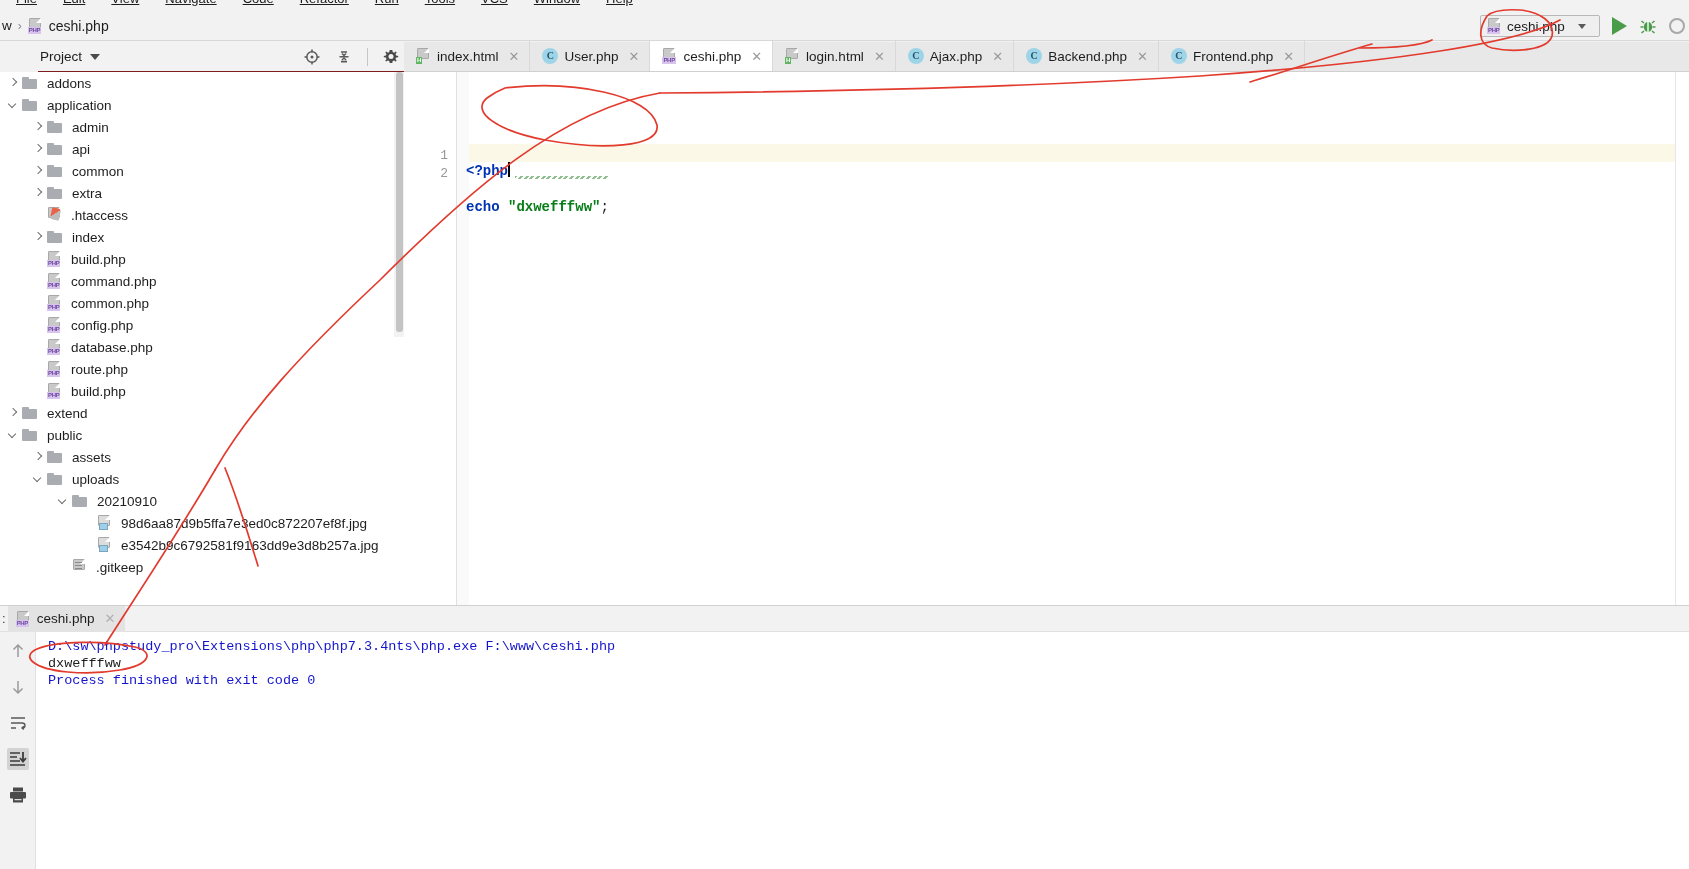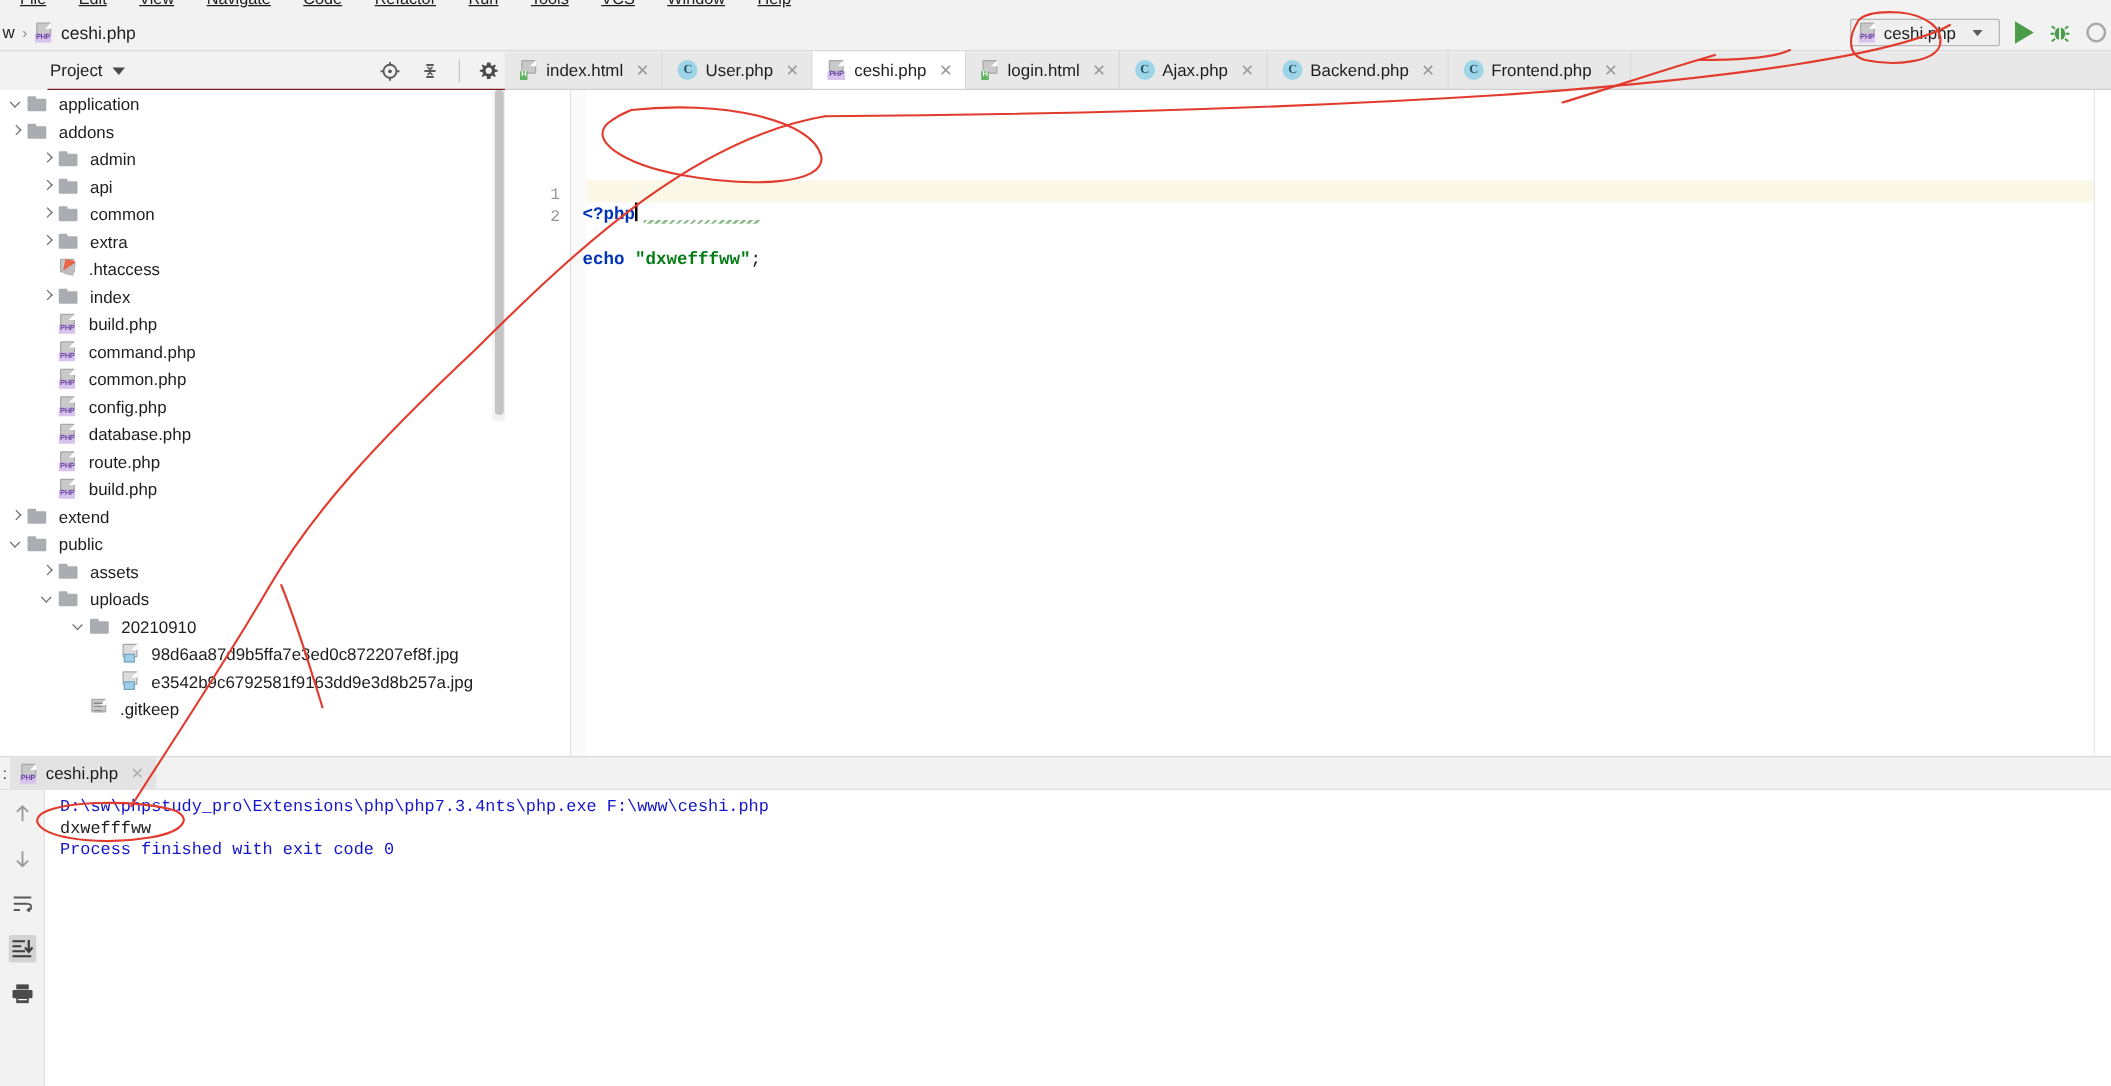--- a/index.html
+++ b/index.html
@@ -347,29 +347,29 @@
           <path d="M3 9 L15 9" stroke="#4a4a4a" stroke-width="1.8"></path>
         </svg>
       </span>
     </div>
   </div>
 
   <div class="tree">
     <div id="tree-rows">
         <div class="trow">
           <span style="display:inline-block;width:6px;flex:0 0 6px"></span>
+          <span class="arrow right"></span>
+          <span class="folder"></span>
+          <span class="tlabel">addons</span>
+        </div>
+        <div class="trow">
+          <span style="display:inline-block;width:6px;flex:0 0 6px"></span>
           <span class="arrow down"></span>
           <span class="folder"></span>
           <span class="tlabel">application</span>
-        </div>
-        <div class="trow">
-          <span style="display:inline-block;width:6px;flex:0 0 6px"></span>
-          <span class="arrow right"></span>
-          <span class="folder"></span>
-          <span class="tlabel">addons</span>
         </div>
         <div class="trow">
           <span style="display:inline-block;width:31px;flex:0 0 31px"></span>
           <span class="arrow right"></span>
           <span class="folder"></span>
           <span class="tlabel">admin</span>
         </div>
         <div class="trow">
           <span style="display:inline-block;width:31px;flex:0 0 31px"></span>
           <span class="arrow right"></span>

